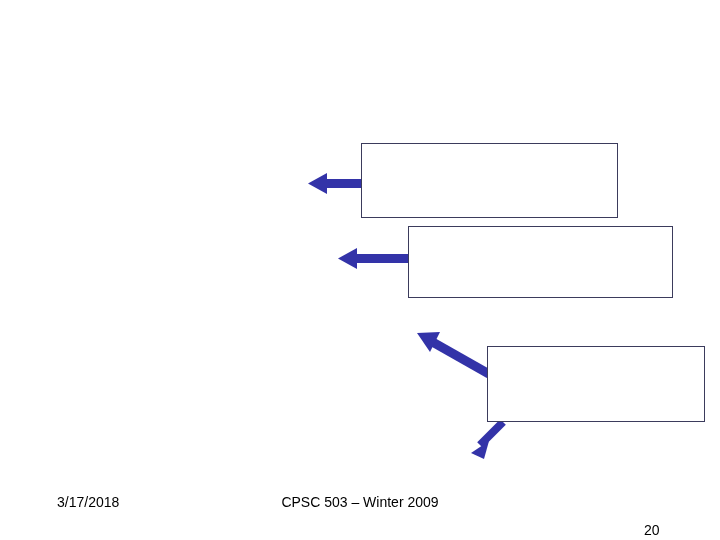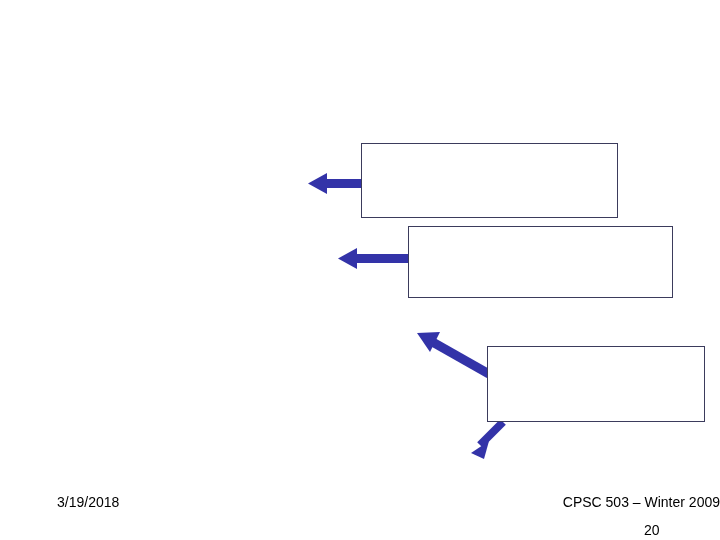--- a/index.html
+++ b/index.html
@@ -48,21 +48,21 @@
     font-size: 14px;
     color: #000000;
     white-space: nowrap;
     line-height: 18px;
   }
   #footer-date { left: 57px; top: 0; }
   #footer-center {
     left: 0;
     top: 0;
     width: 720px;
-    text-align: right;
+    text-align: center;
   }
   #footer-page { left: 644px; top: 0; margin-top: 28px; }
 </style>
 </head>
 <body>
 
 <div id="slide">
 
   <svg class="diagram-layer" viewBox="0 0 720 540" width="720" height="540" xmlns="http://www.w3.org/2000/svg">
 
@@ -87,18 +87,18 @@
     </g>
   </svg>
 
   <div class="content-box" id="box-1"></div>
 
   <div class="content-box" id="box-2"></div>
 
   <div class="content-box" id="box-3"></div>
 
   <div class="footer">
-    <div class="footer-text" id="footer-date">3/19/2018</div>
+    <div class="footer-text" id="footer-date">3/17/2018</div>
     <div class="footer-text" id="footer-center">CPSC 503 – Winter 2009</div>
     <div class="footer-text" id="footer-page">20</div>
   </div>
 
 </div>
 
 </body></html>

